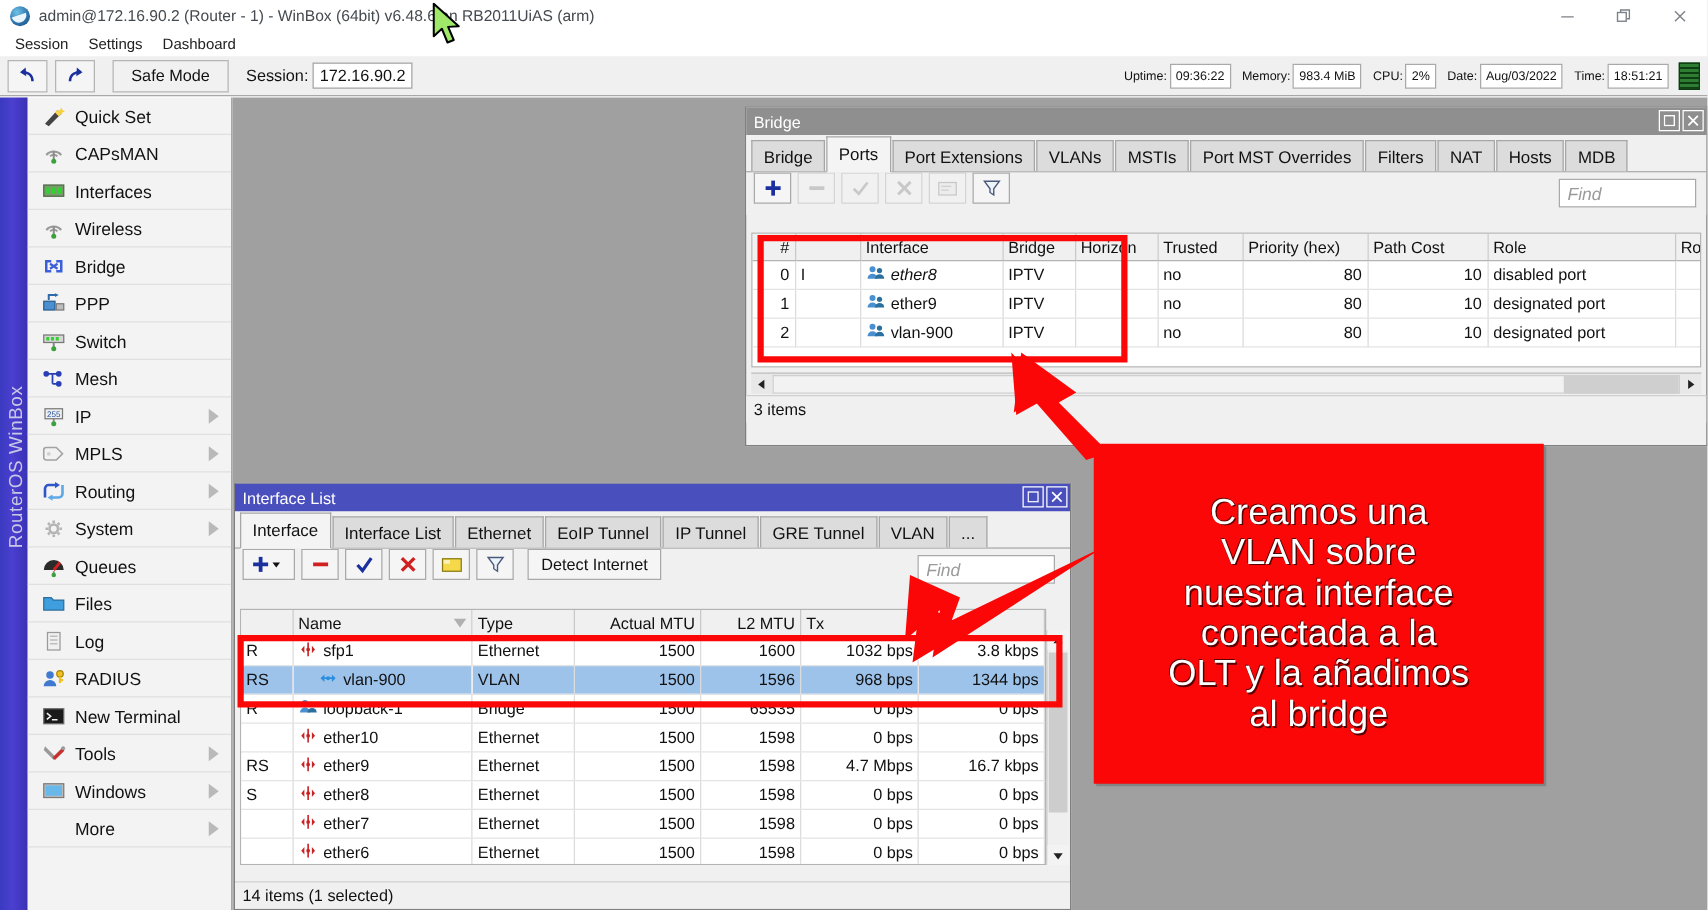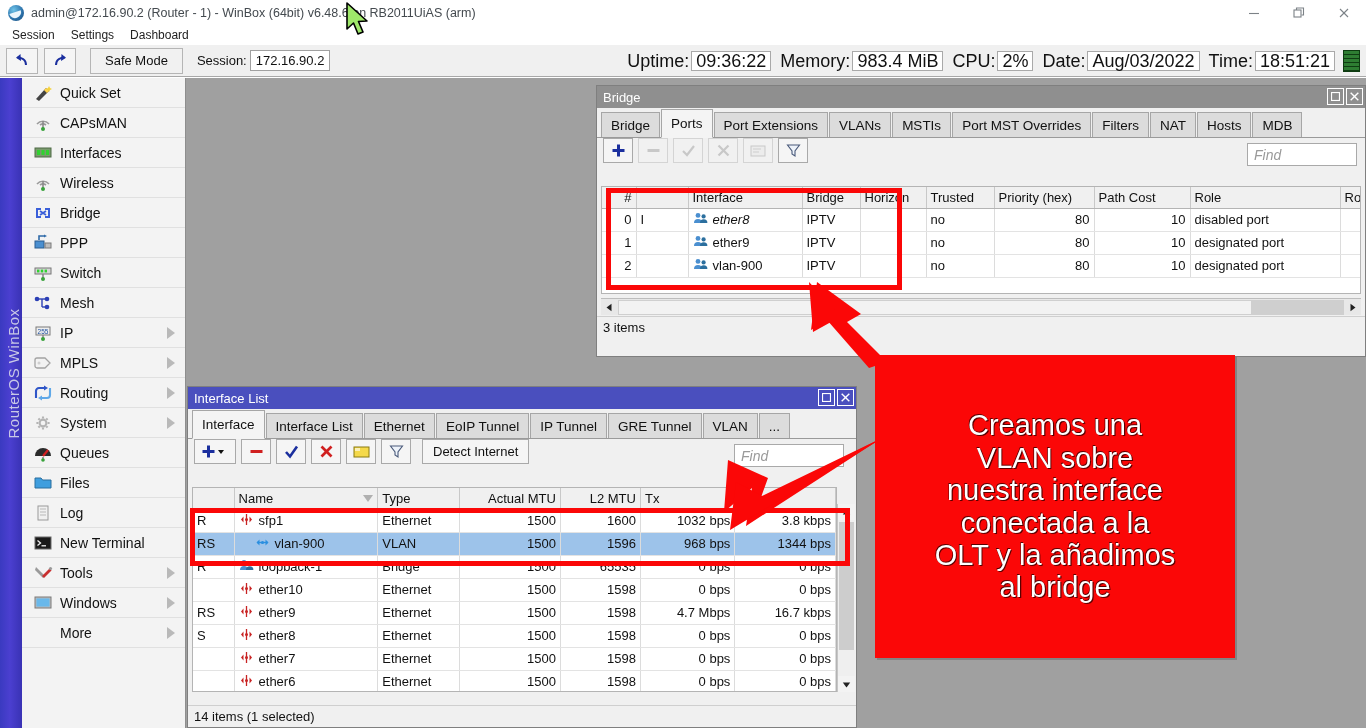--- a/index.html
+++ b/index.html
@@ -72,21 +72,21 @@
     display: flex; align-items: center; font-size: 13px; color: #111;
   }
   .sess-label { margin-left: 14px; font-size: 13px; color: #111; }
   .sess-box {
     margin-left: 3px; height: 21px; padding: 0 5px;
     border: 1px solid #a0a0a0; background: #ffffff;
     display: flex; align-items: center; font-size: 13px; color: #111;
   }
   .status-right {
     position: absolute; right: 6px; top: 0; height: 32px;
-    display: flex; align-items: center; font-size: 18px; color: #111;
+    display: flex; align-items: center; font-size: 10px; color: #111;
   }
   .status-right .k { margin-left: 9px; }
   .status-right .v {
     margin-left: 2px; height: 20px; padding: 0 4px;
     border: 1px solid #a9a9a9; background: #ffffff;
     display: flex; align-items: center;
   }
   .cpu-meter {
     margin-left: 8px; width: 17px; height: 22px;
     background: #1b5e20;
@@ -225,21 +225,21 @@
   }
   .vscroll {
     position: absolute; width: 17px; background: #efefef;
     border-left: 1px solid #c6c6c6;
   }
   .vs-arrow { width: 17px; height: 16px; display:flex; align-items:center; justify-content:center; background:#f3f3f3; }
   .vs-thumb { position:absolute; left:1px; width:15px; background:#cdcdcd; }
 
   
   .annot-box {
-    position: absolute; left: 875px; top: 355px; width: 360px; height: 303px;
+    position: absolute; left: 875px; top: 355px; width: 360px; height: 272px;
     background: #fb0707; z-index: 60;
     display: flex; align-items: center; justify-content: center;
     box-shadow: 2px 2px 0 rgba(0,0,0,.18);
   }
   .annot-text {
     color: #ffffff; font-size: 29px; line-height: 1.12; text-align: center;
     text-shadow: 1.2px 1.2px 0 #5a0000, -0.6px -0.6px 0 #5a0000;
     padding: 0 10px; white-space: pre-line;
   }
   .hl-rect {
@@ -499,20 +499,31 @@
               <g stroke="#bdbdbd" stroke-width="1.1">
                 <line x1="7" y1="5" x2="13" y2="5"></line>
                 <line x1="7" y1="8" x2="13" y2="8"></line>
                 <line x1="7" y1="11" x2="13" y2="11"></line>
               </g>
             </svg>
           </span>
         <span class="sb-label">Log</span>
       </div>
 
+      <div class="sb-item">
+        <span class="sb-ico">
+            <svg width="20" height="18" viewBox="0 0 20 18">
+              <circle cx="7" cy="6" r="3" fill="#3f7ad0"></circle>
+              <path d="M2 15 a5 5 0 0 1 10 0 z" fill="#3f7ad0"></path>
+              <circle cx="15" cy="5" r="2.6" fill="#f0c020" stroke="#a8860a"></circle>
+              <path d="M15 7.4 v5 M15 10 h2.6" stroke="#f0c020" stroke-width="1.8"></path>
+            </svg>
+          </span>
+        <span class="sb-label">RADIUS</span>
+      </div>
 
       <div class="sb-item">
         <span class="sb-ico">
             <svg width="20" height="18" viewBox="0 0 20 18">
               <rect x="2" y="3" width="16" height="12" fill="#1a1a1a" stroke="#6a6a6a"></rect>
               <path d="M4.5 6.5 L7.5 9 L4.5 11.5" fill="none" stroke="#f0f0f0" stroke-width="1.3"></path>
               <line x1="8.5" y1="11.8" x2="13" y2="11.8" stroke="#f0f0f0" stroke-width="1.3"></line>
             </svg>
           </span>
         <span class="sb-label">New Terminal</span>

